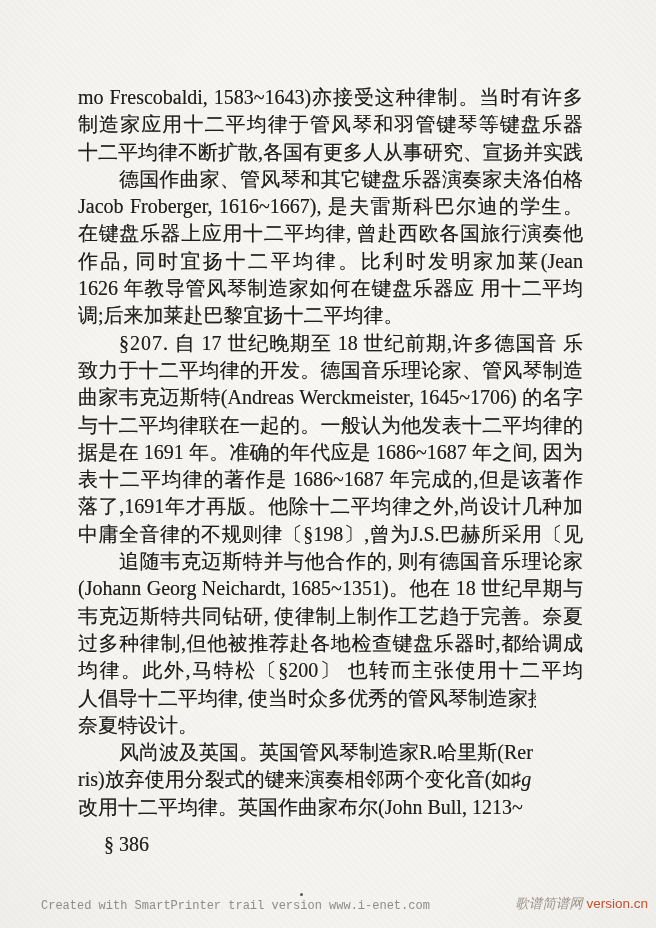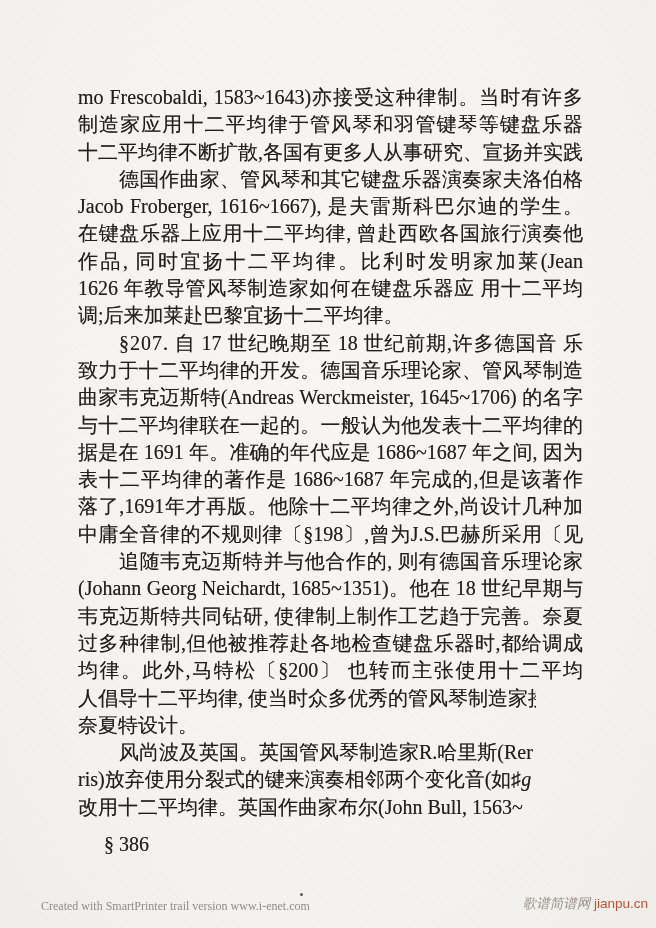--- a/index.html
+++ b/index.html
@@ -31,21 +31,21 @@
     display:inline-block;width:8px;overflow:hidden;
     vertical-align:bottom;white-space:nowrap;
   }
   .pagenum{
     position:absolute;left:104px;top:831px;
     font-size:20px;line-height:26px;color:#23221f;
     text-shadow:0 0 0.5px rgba(30,28,24,0.55);
   }
   .footer-left{
     position:absolute;left:41px;top:899px;
-    font-family:Liberation Serif, serif;
+    font-family:Liberation Mono, monospace;
     font-size:12px;line-height:14px;color:#8d8c89;
   }
   .footer-right{
     position:absolute;right:8px;top:896px;
     font-family:"Liberation Sans","DejaVu Sans",sans-serif;
     font-size:13.5px;line-height:16px;
   }
   .footer-site{color:#9b9189;font-style:italic;}
   .footer-domain{color:#c2512e;}
   .speck{
@@ -78,27 +78,27 @@
       <div class="line just">中庸全音律的不规则律〔§198〕,曾为J.S.巴赫所采用〔见§208〕。</div>
       <div class="line just ind">追随韦克迈斯特并与他合作的, 则有德国音乐理论家奈夏特</div>
       <div class="line just">(Johann Georg Neichardt, 1685~1351)。他在 18 世纪早期与</div>
       <div class="line just">韦克迈斯特共同钻研, 使律制上制作工艺趋于完善。奈夏特设计</div>
       <div class="line just">过多种律制,但他被推荐赴各地检查键盘乐器时,都给调成十二平</div>
       <div class="line just">均律。此外,马特松〔§200〕 也转而主张使用十二平均律。因许多</div>
       <div class="line">人倡导十二平均律, 使当时众多优秀的管风琴制造家<span class="partial">接</span></div>
       <div class="line">奈夏特设计。</div>
       <div class="line ind">风尚波及英国。英国管风琴制造家R.哈里斯(Rer</div>
       <div class="line">ris)放弃使用分裂式的键来演奏相邻两个变化音(如♯<i>g</i></div>
-      <div class="line">改用十二平均律。英国作曲家布尔(John Bull, 1563~</div>
+      <div class="line">改用十二平均律。英国作曲家布尔(John Bull, 1213~</div>
     </div>
 
   <div class="pagenum">§ 386</div>
 
   <div class="speck"></div>
 
   <div class="footer-left">Created with SmartPrinter trail version www.i-enet.com</div>
 
   <div class="footer-right">
     <span class="footer-site">歌谱简谱网</span>
-    <span class="footer-domain">jianpu.cn</span>
+    <span class="footer-domain">version.cn</span>
   </div>
 
 </div>
 
 </body></html>

